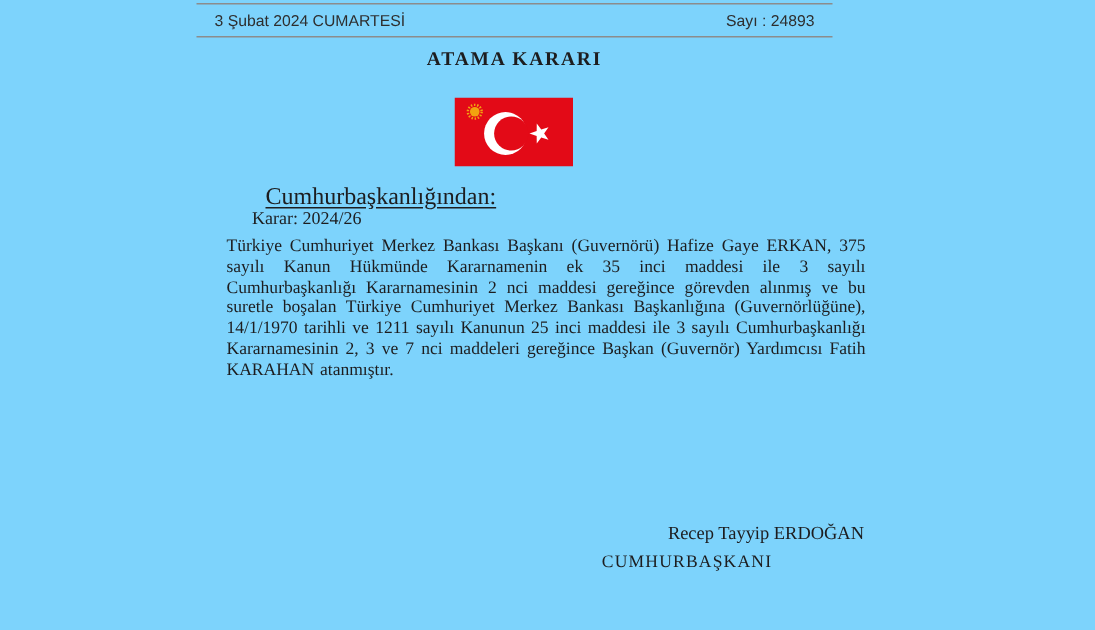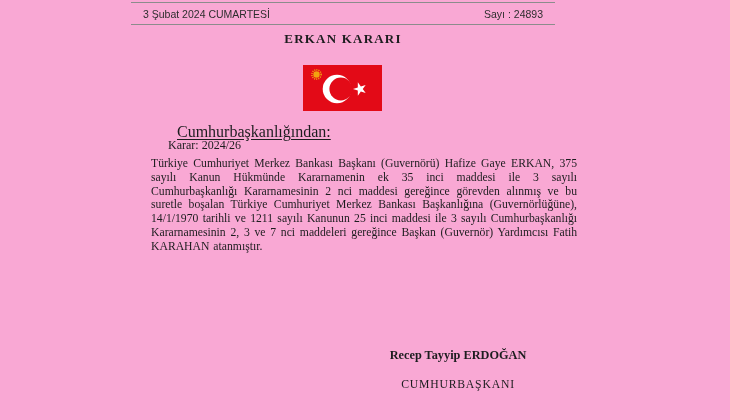--- a/index.html
+++ b/index.html
@@ -4,21 +4,21 @@
 <style>
   :root{
     --gazette_red:#b5121b;
     --flag_red:#e30a17;
     --seal_gold:#f2a30f;
     --text:#1d1d1f;
     --rule_gray:#8c8c8c;
   }
   html,body{margin:0;padding:0;background:#fff;}
   .page{
-    position:relative;width:730px;height:420px;background:#f9a8d4;
+    position:relative;width:730px;height:420px;background:#7dd3fc;
     font-family:"Liberation Serif",serif;color:var(--text);overflow:hidden;
   }
   .header{
     position:absolute;left:131px;top:2px;width:424px;height:23px;
     border-top:1px solid var(--rule_gray);border-bottom:1px solid var(--rule_gray);
     display:flex;align-items:center;justify-content:space-between;
     padding:0 12px;box-sizing:border-box;
   }
   .hdr-date,.hdr-issue{
     font-family:"Liberation Sans",sans-serif;font-size:10.5px;color:#2e2e2e;
@@ -39,34 +39,34 @@
   .karar{position:absolute;left:168px;top:138px;font-size:12px;font-weight:normal;white-space:nowrap;}
   .body-par{
     position:absolute;left:151px;top:157px;width:426px;margin:0;
     font-size:11.7px;line-height:13.8px;text-align:justify;word-spacing:1px;
   }
   .decision-date{
     position:absolute;left:276px;top:262px;width:126px;text-align:center;
     font-size:11.7px;white-space:nowrap;
   }
   .sig{position:absolute;left:340px;top:348px;width:236px;text-align:center;}
-  .sig-name{font-weight:bold;font-size:12.3px;white-space:nowrap;}
-  .sig-title{font-size:11.7px;margin-top:15px;letter-spacing:0.8px;white-space:nowrap;}
+  .sig-name{font-weight:normal;font-size:12.3px;white-space:nowrap;text-align:right;}
+  .sig-title{font-size:11.7px;margin-top:5px;letter-spacing:0.8px;white-space:nowrap;}
 </style>
 </head>
 <body>
 
 <div class="page">
 
   <div class="header">
     <span class="hdr-date">3 Şubat 2024 CUMARTESİ</span>
     <span class="hdr-issue">Sayı : 24893</span>
   </div>
 
-  <div class="doc-title">ERKAN KARARI</div>
+  <div class="doc-title">ATAMA KARARI</div>
 
   <svg class="flag" viewBox="0 0 79 46" aria-hidden="true">
     <rect width="79" height="46" style="fill:var(--flag_red)"></rect>
     <g>
       <circle cx="13.5" cy="9.5" r="4.6" style="fill:none;stroke:var(--seal_gold);stroke-width:1.6;stroke-dasharray:1 1.1"></circle>
       <circle cx="13.5" cy="9.5" r="3.2" style="fill:var(--seal_gold)"></circle>
     </g>
     <g>
       <circle cx="34" cy="24" r="14.3" fill="#ffffff"></circle>
       <circle cx="37.8" cy="24" r="11.4" style="fill:var(--flag_red)"></circle>

